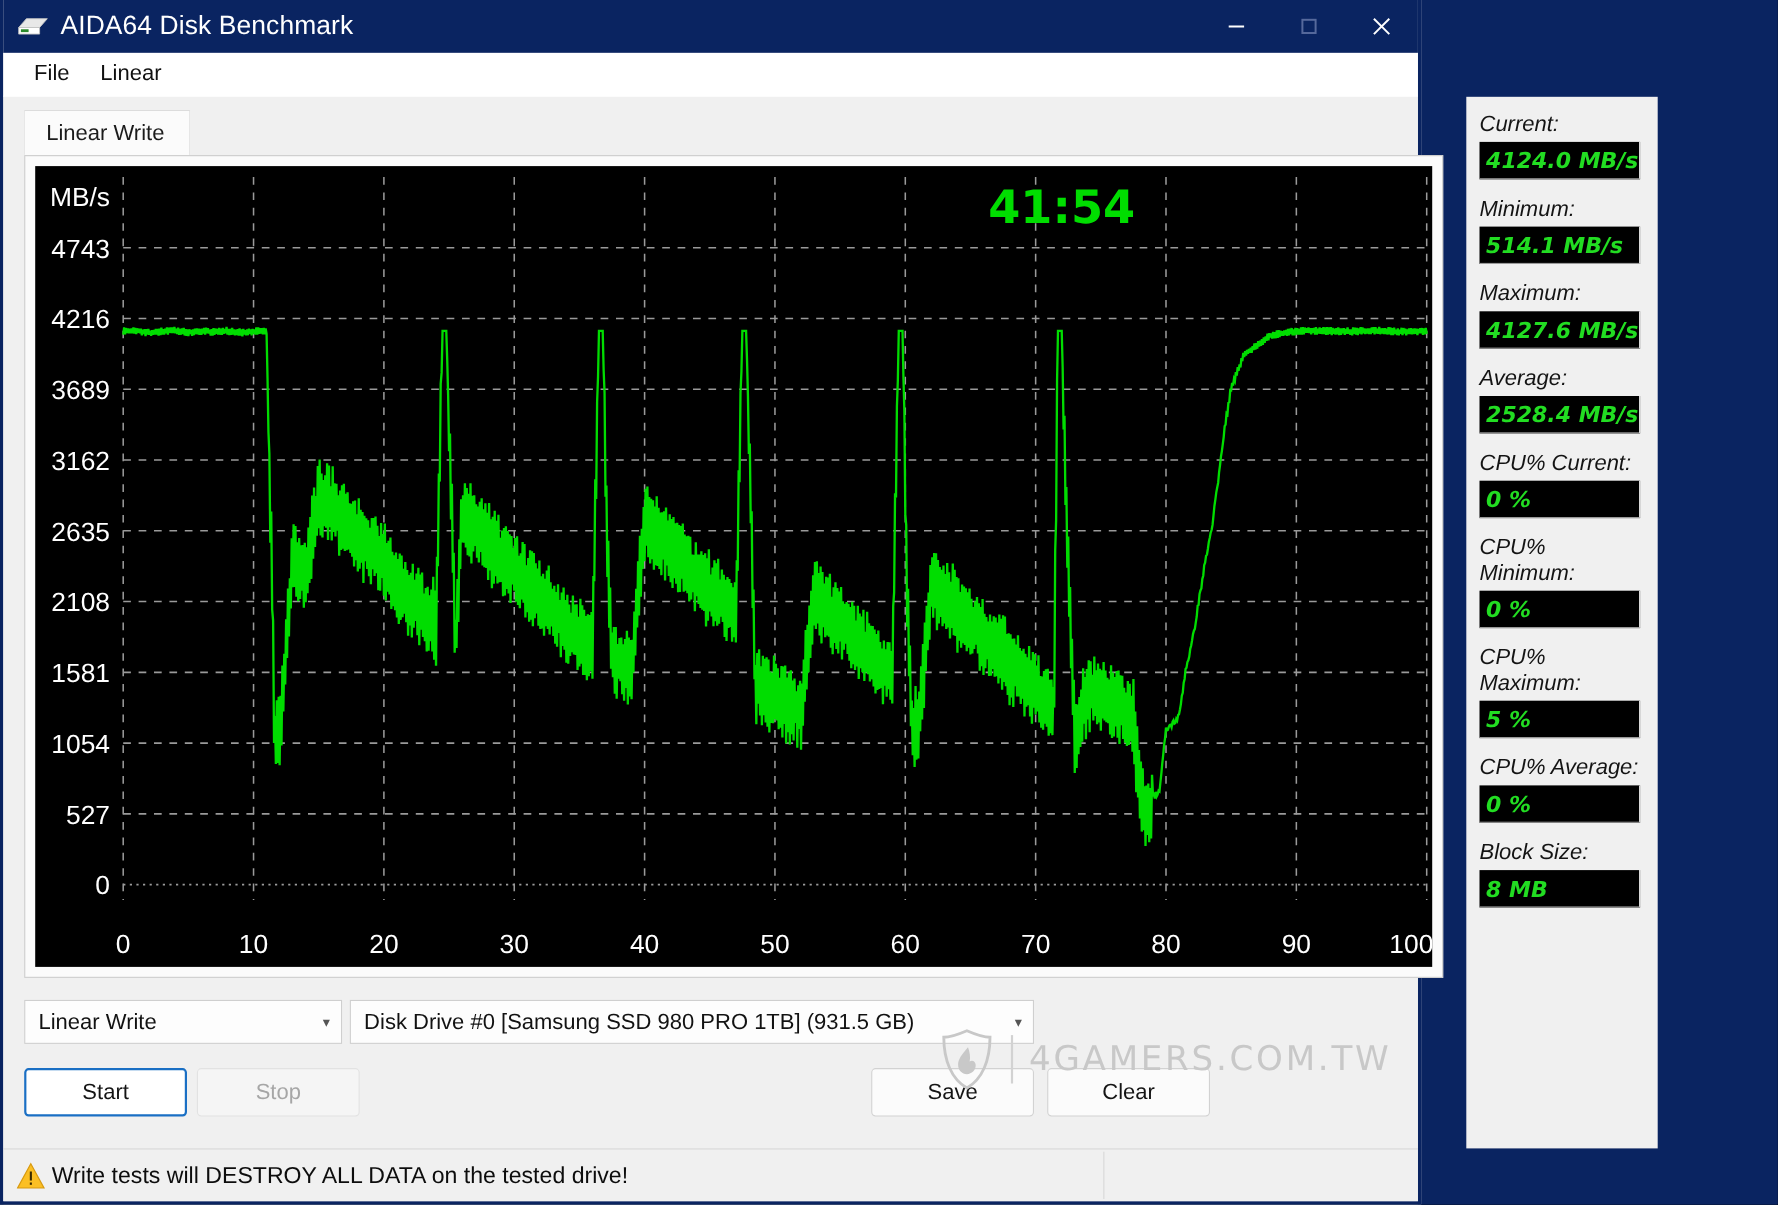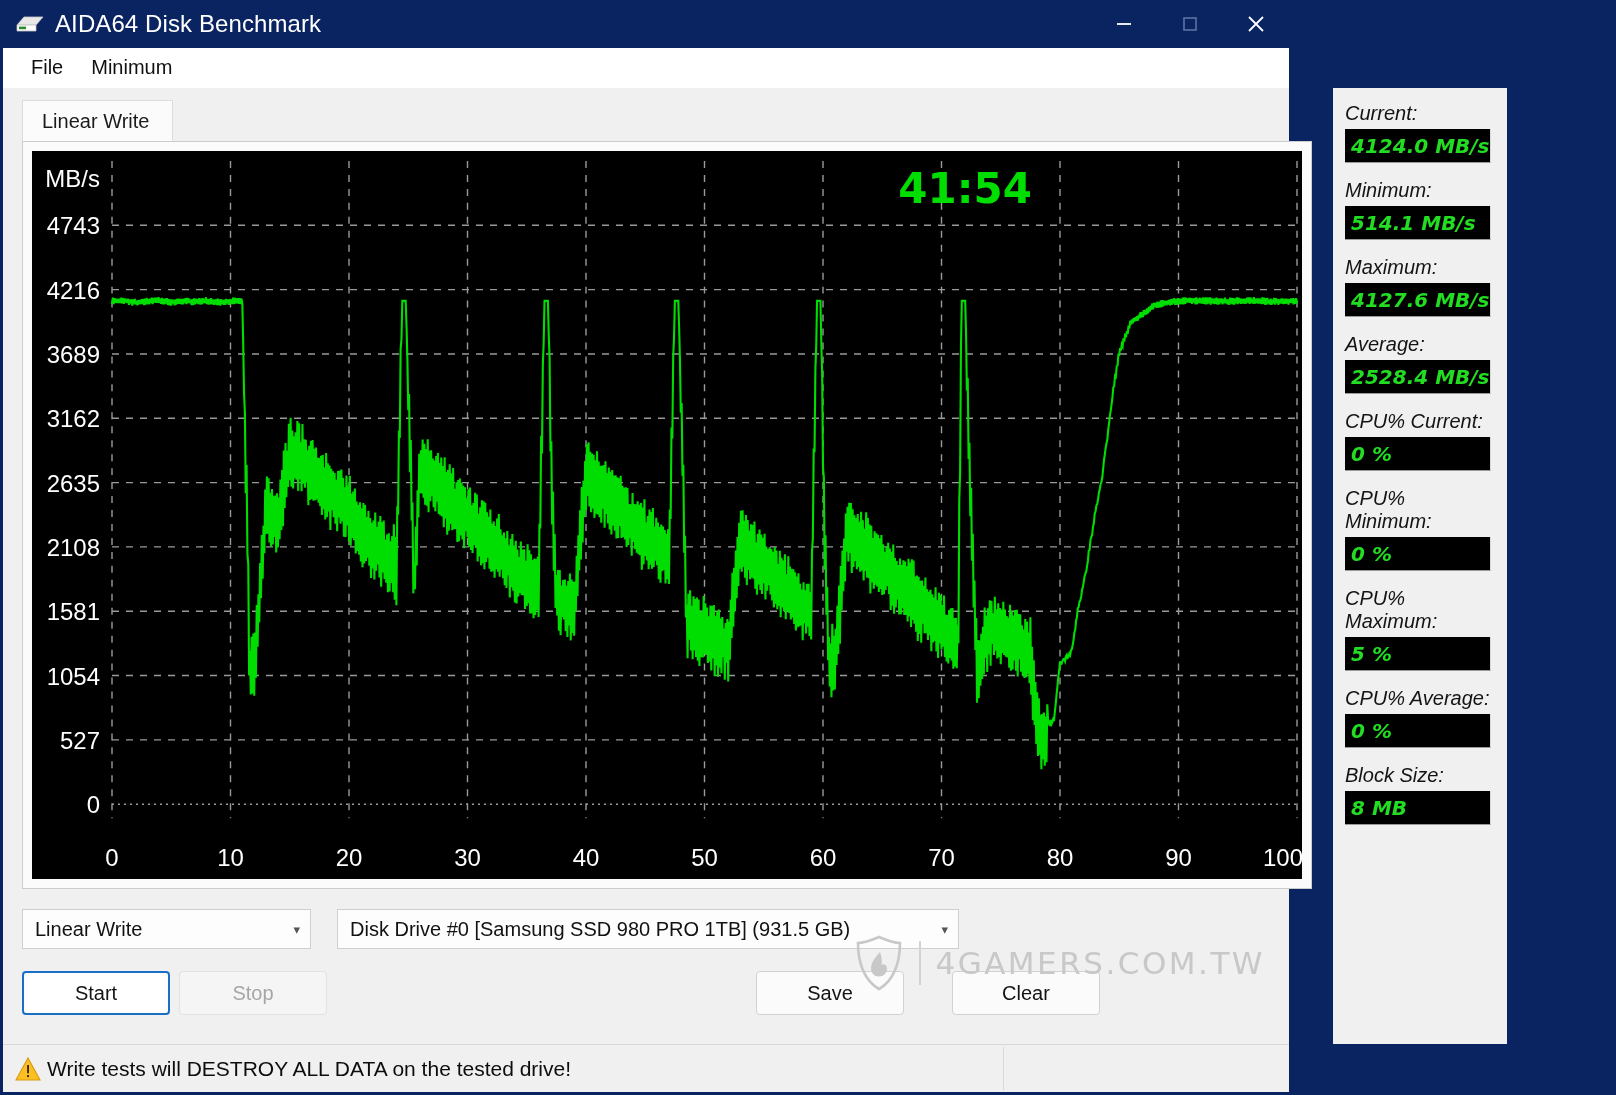--- a/index.html
+++ b/index.html
@@ -137,21 +137,21 @@
     align-items: center;
     padding: 0 10px 0 12px;
     font-size: 20px;
     color: #121212;
     cursor: default;
     white-space: nowrap;
   }
   .combo .lbl { flex: 1 1 auto; }
   .combo .chev { margin-left: 12px; color: #555; font-size: 13px; }
   #combo-test { width: 289px; }
-  #combo-drive { width: 622px; margin-left: 26px; }
+  #combo-drive { width: 622px; margin-left: 7px; }
 
   .buttons {
     margin: 22px 0 0 19px;
     display: flex;
     align-items: flex-end;
     position: relative;
     width: 1290px;
   }
   .btn {
     height: 44px;
@@ -160,21 +160,21 @@
     border: 1px solid #d2d2d2;
     border-radius: 4px;
     font-size: 20px;
     color: #141414;
     display: flex; align-items: center; justify-content: center;
     cursor: default;
   }
   .btn.primary { border: 2px solid #1a6fc4; background: #ffffff; }
   .btn.disabled { color: #a6a6a6; background: #f5f5f5; border-color: #e2e2e2; }
   #btn-stop { margin-left: 9px; }
-  #btn-save { position: absolute; left: 734px; }
+  #btn-save { position: absolute; left: 770px; }
   #btn-clear { position: absolute; left: 930px; }
 
   
   .rightpane {
     flex: 1 1 auto;
     padding: 14px 16px 0 12px;
     background: #f0f0f0;
     font-style: italic;
   }
   .statblock { margin-bottom: 16px; }
@@ -272,21 +272,21 @@
         <svg width="24" height="24" viewBox="0 0 24 24">
             <line x1="5" y1="5" x2="19" y2="19" stroke="#ffffff" stroke-width="1.8"></line>
             <line x1="19" y1="5" x2="5" y2="19" stroke="#ffffff" stroke-width="1.8"></line>
           </svg>
       </div>
     </div>
   </div>
 
   <div class="menubar">
     <div class="menuitem">File</div>
-    <div class="menuitem">Minimum</div>
+    <div class="menuitem">Linear</div>
   </div>
 
   <div class="body">
 
     <div class="leftpane">
 
       <div class="tabstrip">
         <div class="tab">Linear Write</div>
       </div>
 

